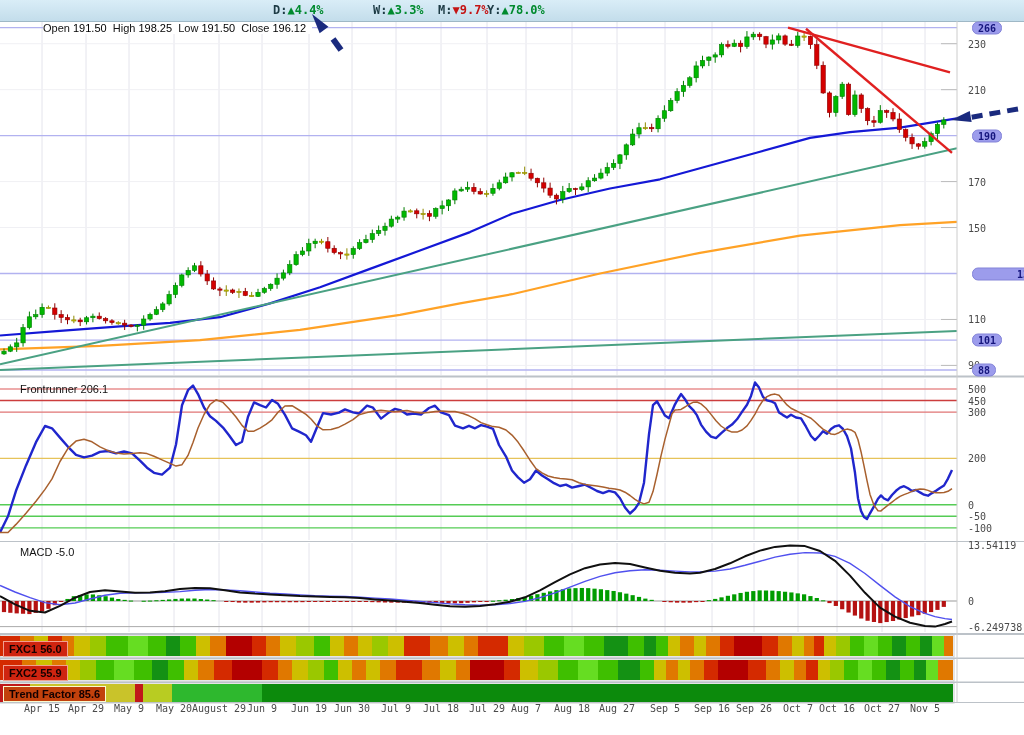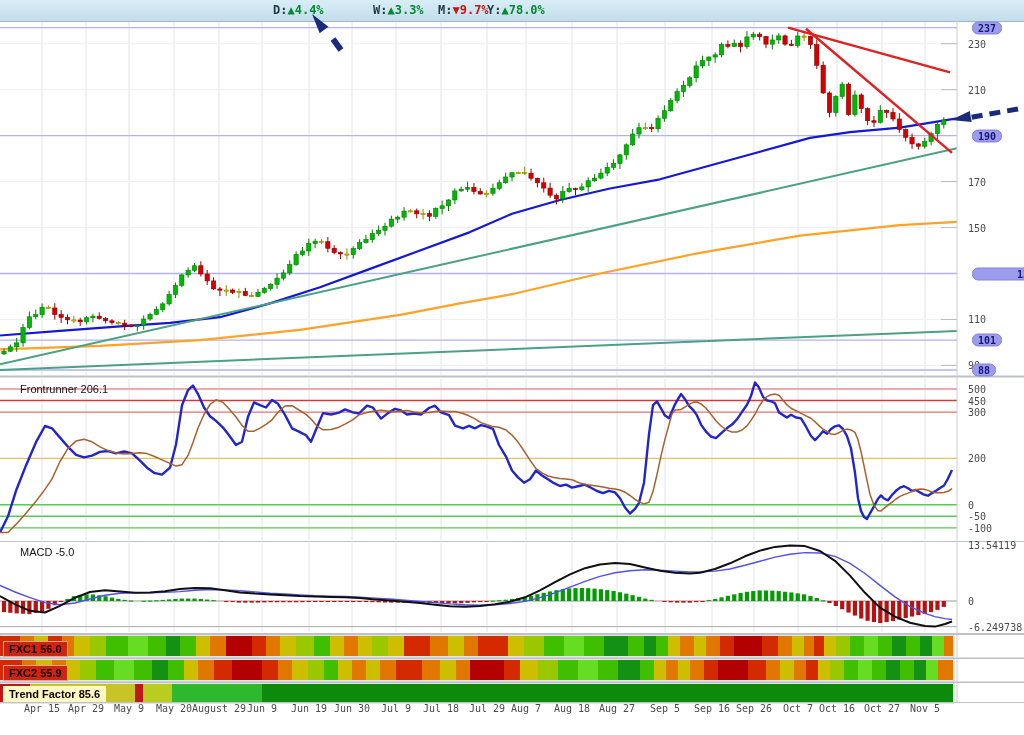--- a/index.html
+++ b/index.html
@@ -20,36 +20,37 @@
         font-family:"Liberation Sans","DejaVu Sans",sans-serif;}
   .axis-label{position:absolute;left:968px;font-size:10px;color:#4a4a4a;z-index:6;
         transform:translateY(-50%);letter-spacing:0px;}
   .badge{position:absolute;left:972px;font-size:10px;font-weight:bold;color:#15157d;
         background:#9c9cec;border:1px solid #8383d8;border-radius:6px;padding:0 5px;
         line-height:11px;z-index:7;transform:translateY(-50%);}
   .chip{position:absolute;font-size:11px;font-weight:bold;color:#140000;z-index:7;
         padding:0 5px;line-height:14px;border:1px solid #eee;
         font-family:Liberation Sans, sans-serif;}
   .chip.red{background:#cf2410;border-color:#f0a090;}
-  .chip.yel{background:#fef9c3;border-color:#fafad0;}
+  .chip.yel{background:#c2410c;border-color:#fafad0;}
   .dt{position:absolute;font-size:10px;color:#4a4a4a;transform:translateX(-50%);
       top:703px;z-index:6;white-space:pre;}
 </style>
 </head>
 <body>
 
 <div class="screen">
 
   <div class="hdr">
     <span class="chg" id="chg0" style="left: 273px;"><span class="lb">D:</span><span class="val" style="color: rgb(0, 138, 46);">▲4.4%</span></span>
     <span class="chg" id="chg1" style="left: 373px;"><span class="lb">W:</span><span class="val" style="color: rgb(0, 138, 46);">▲3.3%</span></span>
     <span class="chg" id="chg2" style="left: 430px; padding-left: 8px;"><span class="lb">M:</span><span class="val" style="color: rgb(196, 20, 20);">▼9.7%</span></span>
     <span class="chg" id="chg3" style="left: 487px;"><span class="lb">Y:</span><span class="val" style="color: rgb(0, 138, 46);">▲78.0%</span></span>
   </div>
 
+  <div class="ohlc"><span>Open</span> <b>191.50</b>  <span>High</span> <b>198.25</b>  <span>Low</span> <b>191.50</b>  <span>Close</span> <b>196.12</b></div>
 
   <svg class="layer" id="chartsvg" width="1024" height="735" viewBox="0 0 1024 735">
       <defs>
         <clipPath id="clipMain">
           <rect x="0" y="21" width="957" height="354"></rect>
         </clipPath>
         <clipPath id="clipFR">
           <rect x="0" y="378" width="957" height="162"></rect>
         </clipPath>
         <clipPath id="clipMACD">
@@ -768,21 +769,21 @@
   <div class="chip red" style="left:3px;top:665px;">FXC2 55.9</div>
   <div class="chip yel" style="left:3px;top:686px;">Trend Factor 85.6</div>
 
   <div id="overlays">
       <div class="axis-label" style="top: 43.7px;">230</div>
       <div class="axis-label" style="top: 89.66px;">210</div>
       <div class="axis-label" style="top: 181.58px;">170</div>
       <div class="axis-label" style="top: 227.54px;">150</div>
       <div class="axis-label" style="top: 319.46px;">110</div>
       <div class="axis-label" style="top: 365.42px;">90</div>
-      <div class="badge" style="top: 27.614px;">237</div>
+      <div class="badge" style="top: 27.614px;">266</div>
       <div class="badge" style="top: 135.62px;">190</div>
       <div class="badge" style="top: 273.5px; padding-left: 44px;">130</div>
       <div class="badge" style="top: 340.142px;">101</div>
       <div class="badge" style="top: 370.016px;">88</div>
       <div class="axis-label" style="top: 389px;">500</div>
       <div class="axis-label" style="top: 400.57px;">450</div>
       <div class="axis-label" style="top: 412.14px;">300</div>
       <div class="axis-label" style="top: 458.42px;">200</div>
       <div class="axis-label" style="top: 504.7px;">0</div>
       <div class="axis-label" style="top: 516.27px;">-50</div>

